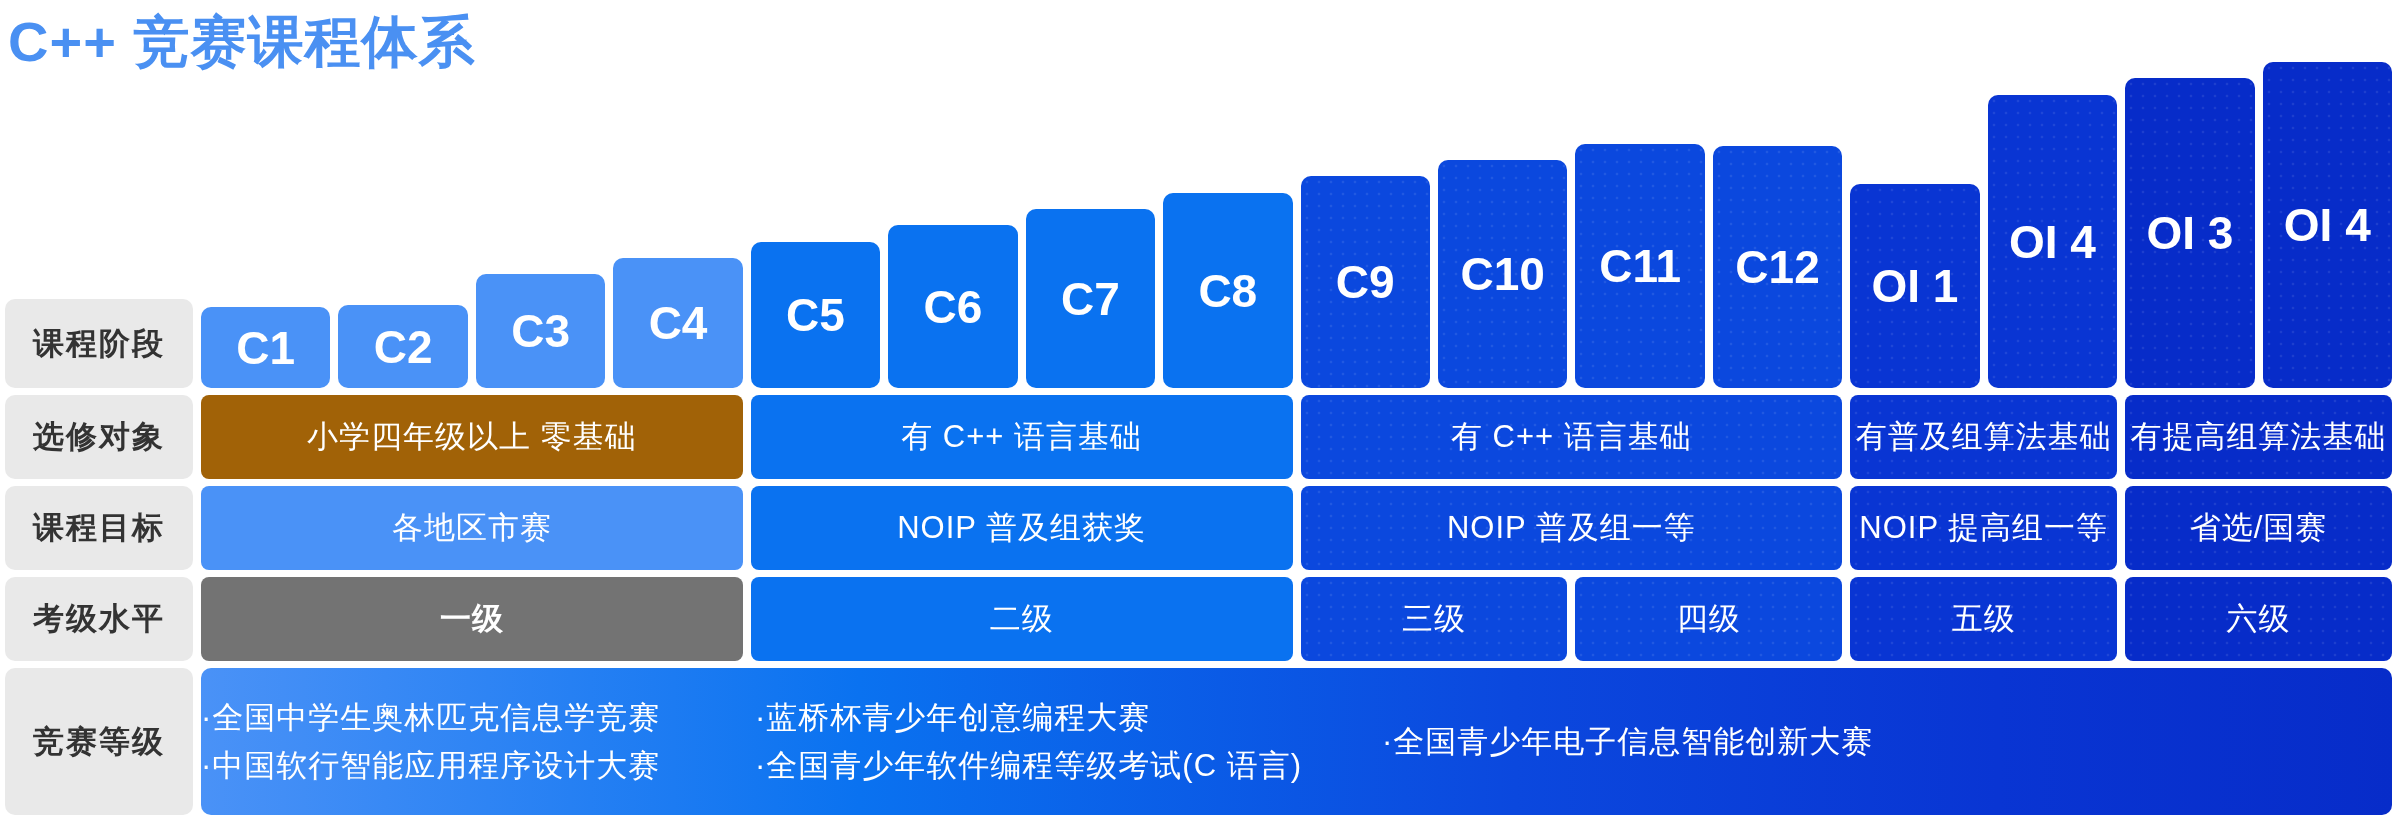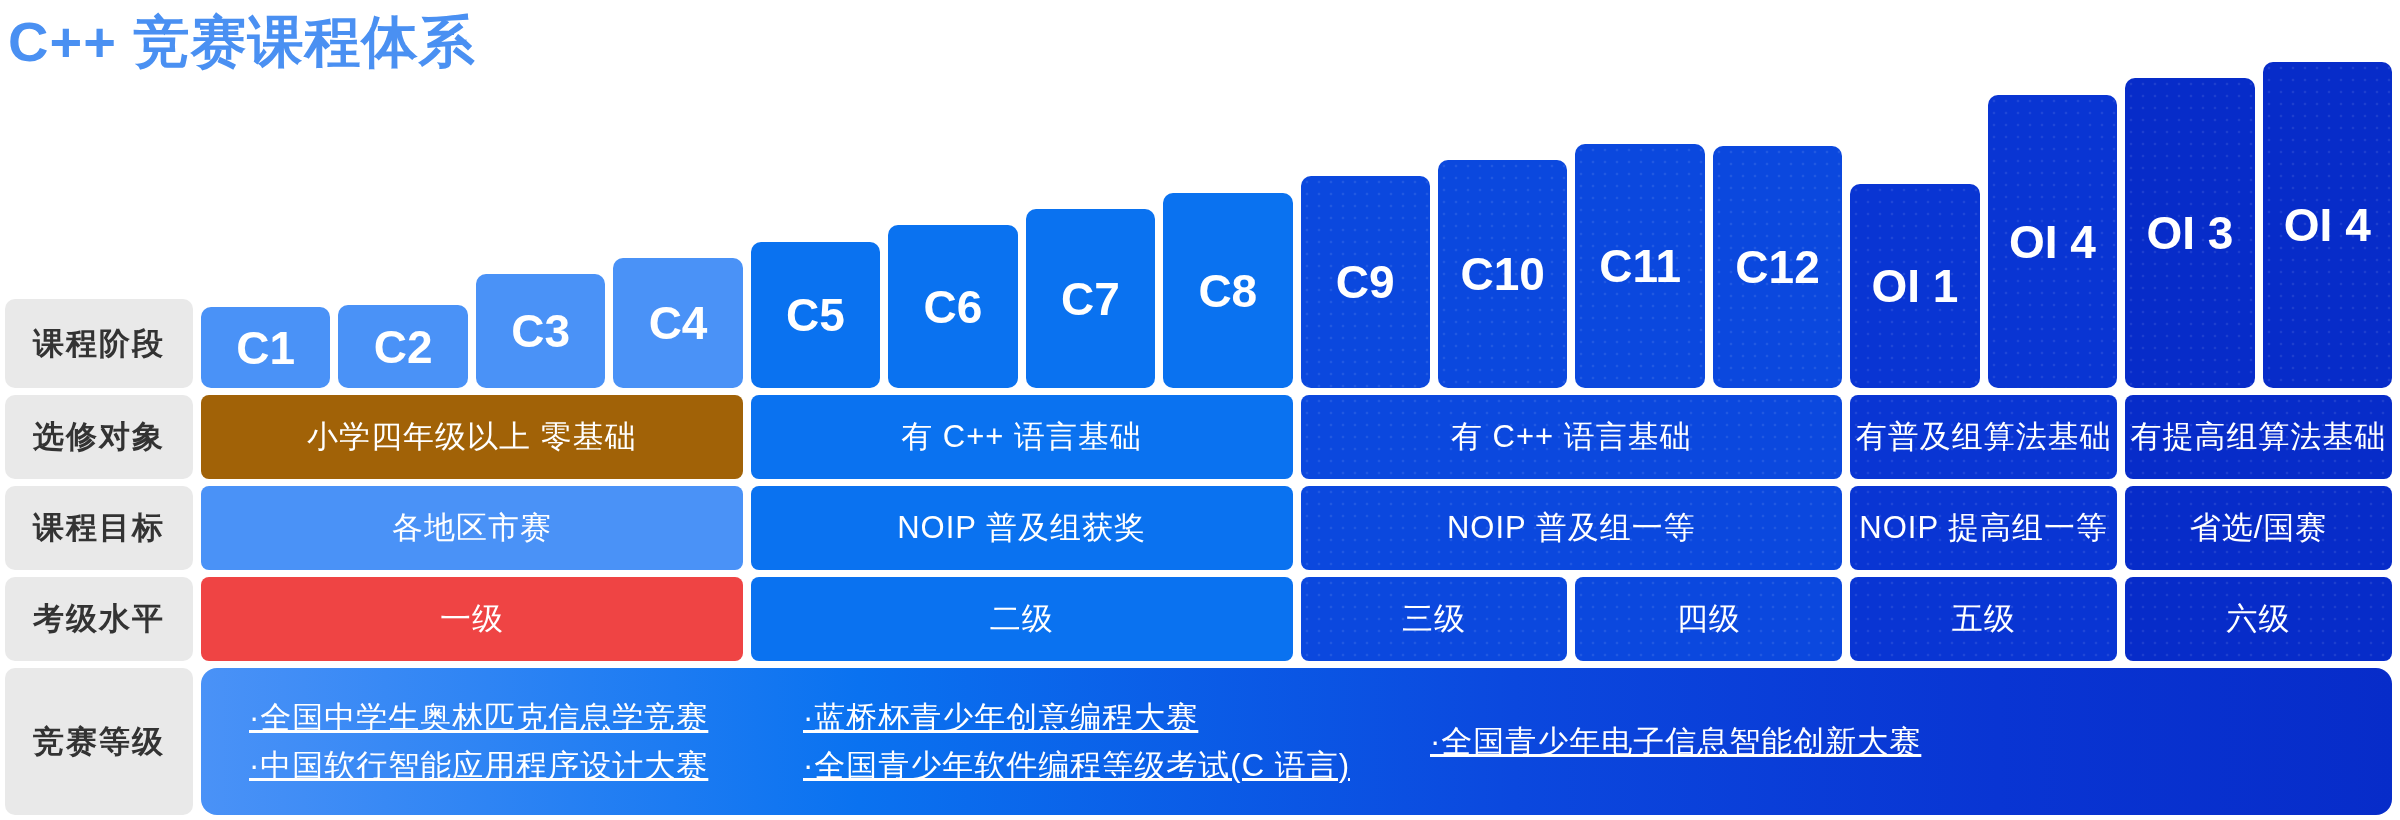--- a/index.html
+++ b/index.html
@@ -87,27 +87,25 @@
     font-weight: 500;
     letter-spacing: 1px;
     white-space: nowrap;
     overflow: hidden;
   }
   .dots {
     background-image: radial-gradient(rgba(255,255,255,0.09) 1.5px, transparent 1.6px);
     background-size: 12px 12px;
   }
   .bottom {
-    border-radius: 16px;
+    border-radius: 10px;
     display: flex;
     align-items: center;
     color: #ffffff;
-    padding-left: 48px;
     box-sizing: border-box;
-    text-decoration: underline;
   }
   .comp-col {
     display: flex;
     flex-direction: column;
     justify-content: center;
   }
   .comp-col1 { width: 554px; flex: 0 0 554px; }
   .comp-col2 { width: 627px; flex: 0 0 627px; }
   .comp-col3 { flex: 1 1 auto; }
   .comp-line {
@@ -151,21 +149,21 @@
         <div class="cell" style="background-color: #a16207; grid-area: 2 / 1 / auto / span 4;">小学四年级以上 零基础</div>
         <div class="cell" style="background-color: rgb(10, 114, 240); grid-area: 2 / 5 / auto / span 4;">有 C++ 语言基础</div>
         <div class="cell dots" style="background-color: rgb(11, 72, 222); grid-area: 2 / 9 / auto / span 4;">有 C++ 语言基础</div>
         <div class="cell dots" style="background-color: rgb(9, 53, 211); grid-area: 2 / 13 / auto / span 2;">有普及组算法基础</div>
         <div class="cell dots" style="background-color: rgb(7, 44, 201); grid-area: 2 / 15 / auto / span 2;">有提高组算法基础</div>
         <div class="cell" style="background-color: rgb(74, 146, 247); grid-area: 3 / 1 / auto / span 4;">各地区市赛</div>
         <div class="cell" style="background-color: rgb(10, 114, 240); grid-area: 3 / 5 / auto / span 4;">NOIP 普及组获奖</div>
         <div class="cell dots" style="background-color: rgb(11, 72, 222); grid-area: 3 / 9 / auto / span 4;">NOIP 普及组一等</div>
         <div class="cell dots" style="background-color: rgb(9, 53, 211); grid-area: 3 / 13 / auto / span 2;">NOIP 提高组一等</div>
         <div class="cell dots" style="background-color: rgb(7, 44, 201); grid-area: 3 / 15 / auto / span 2;">省选/国赛</div>
-        <div class="cell" style="background-color: #ef4444; grid-area: 4 / 1 / auto / span 4;">一级</div>
+        <div class="cell" style="background-color: #737373; grid-area: 4 / 1 / auto / span 4; font-weight: bold;">一级</div>
         <div class="cell" style="background-color: rgb(10, 114, 240); grid-area: 4 / 5 / auto / span 4;">二级</div>
         <div class="cell dots" style="background-color: rgb(11, 72, 222); grid-area: 4 / 9 / auto / span 2;">三级</div>
         <div class="cell dots" style="background-color: rgb(11, 72, 222); grid-area: 4 / 11 / auto / span 2;">四级</div>
         <div class="cell dots" style="background-color: rgb(9, 53, 211); grid-area: 4 / 13 / auto / span 2;">五级</div>
         <div class="cell dots" style="background-color: rgb(7, 44, 201); grid-area: 4 / 15 / auto / span 2;">六级</div>
         <div class="bottom" style="grid-area: 5 / 1 / auto / -1; background: linear-gradient(90deg, rgb(74, 146, 247) 0%, rgb(10, 114, 240) 30%, rgb(11, 72, 222) 60%, rgb(9, 53, 211) 82%, rgb(7, 44, 201) 100%);">
           <div class="comp-col comp-col1">
             <div class="comp-line">·全国中学生奥林匹克信息学竞赛</div>
             <div class="comp-line">·中国软行智能应用程序设计大赛</div>
           </div>

